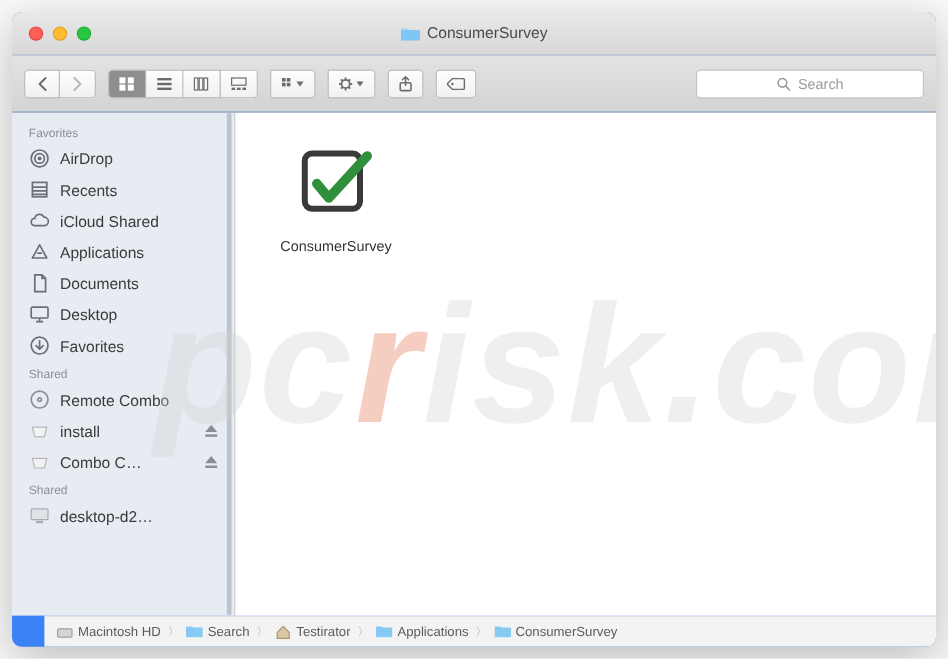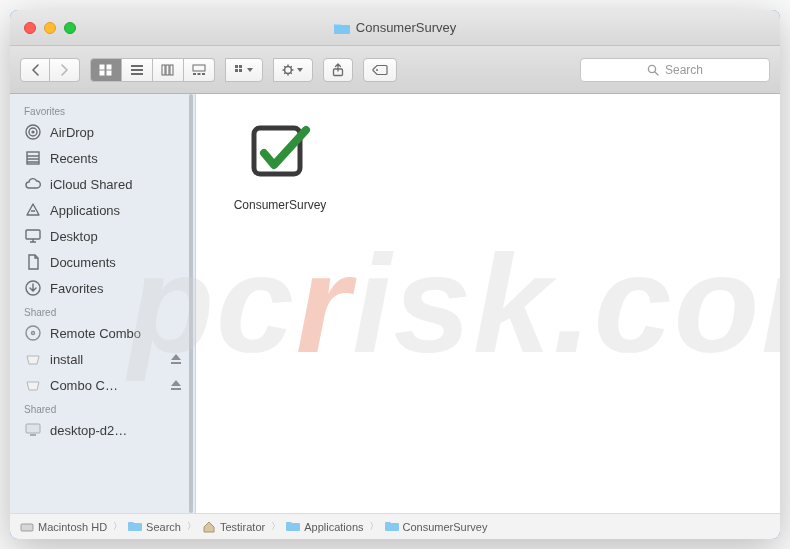--- a/index.html
+++ b/index.html
@@ -97,21 +97,21 @@
 }
 .file-label { font-size: 12px; color: #333; text-align: center; }
 .app-icon {
   width: 80px; height: 80px; display:flex; align-items:center; justify-content:center;
 }
 
 
 .pathbar {
   height: 26px; background: #f3f3f3; border-top: 1px solid #dcdcdc;
   display: flex; align-items: center; padding: 0 10px; gap: 6px;
-  font-size: 11px; color: #5b5b5b;
+  font-size: 11px; color: #5b5b5b; margin-left: 27px;
 }
 .pathbar .crumb { display: flex; align-items: center; gap: 4px; white-space: nowrap; overflow:hidden; text-overflow:ellipsis; max-width: 110px;}
 .pathbar .sep { color: #a0a0a0; font-size: 9px; }
 
 
 .watermark {
   position: absolute; inset: 0; pointer-events: none;
   display: flex; align-items: center; justify-content: center;
   font-size: 140px; font-weight: 700; font-style: italic;
   color: rgba(210,210,210,0.35); letter-spacing: 2px;
@@ -277,33 +277,33 @@
       <div class="row">
         <svg width="18" height="18" viewBox="0 0 18 18">
             <path d="M3 14 9 3l6 11z" fill="none" stroke="#6b6f74" stroke-width="1.4" stroke-linejoin="round"></path>
             <line x1="7" y1="10" x2="11" y2="10" stroke="#6b6f74" stroke-width="1.4"></line>
           </svg>
         <span class="lbl">Applications</span>
       </div>
 
       <div class="row">
         <svg width="18" height="18" viewBox="0 0 18 18">
+            <path d="M5 2h6l3 3v11H5z" fill="none" stroke="#6b6f74" stroke-width="1.4"></path>
+            <path d="M11 2v3h3" fill="none" stroke="#6b6f74" stroke-width="1.4"></path>
+          </svg>
+        <span class="lbl">Documents</span>
+      </div>
+
+      <div class="row">
+        <svg width="18" height="18" viewBox="0 0 18 18">
             <rect x="2" y="3" width="14" height="9" rx="1" fill="none" stroke="#6b6f74" stroke-width="1.4"></rect>
             <line x1="6" y1="15" x2="12" y2="15" stroke="#6b6f74" stroke-width="1.4"></line>
             <line x1="9" y1="12" x2="9" y2="15" stroke="#6b6f74" stroke-width="1.4"></line>
           </svg>
         <span class="lbl">Desktop</span>
-      </div>
-
-      <div class="row">
-        <svg width="18" height="18" viewBox="0 0 18 18">
-            <path d="M5 2h6l3 3v11H5z" fill="none" stroke="#6b6f74" stroke-width="1.4"></path>
-            <path d="M11 2v3h3" fill="none" stroke="#6b6f74" stroke-width="1.4"></path>
-          </svg>
-        <span class="lbl">Documents</span>
       </div>
 
       <div class="row">
         <svg width="18" height="18" viewBox="0 0 18 18">
             <circle cx="9" cy="9" r="7" fill="none" stroke="#6b6f74" stroke-width="1.4"></circle>
             <path d="M9 5v6M6 9l3 3 3-3" fill="none" stroke="#6b6f74" stroke-width="1.4" stroke-linecap="round" stroke-linejoin="round"></path>
           </svg>
         <span class="lbl">Favorites</span>
       </div>
 

